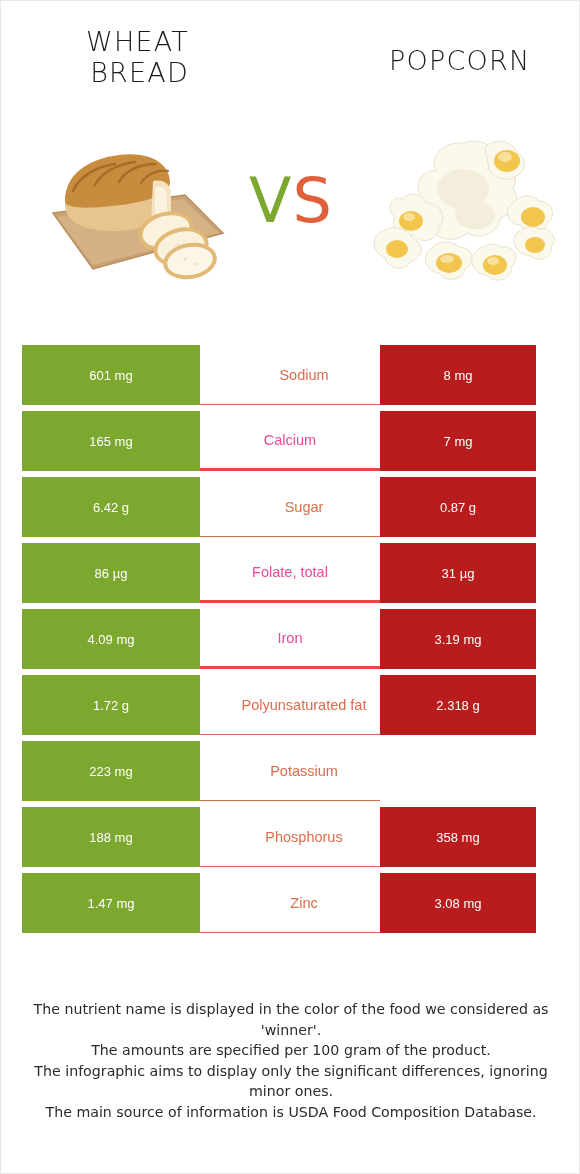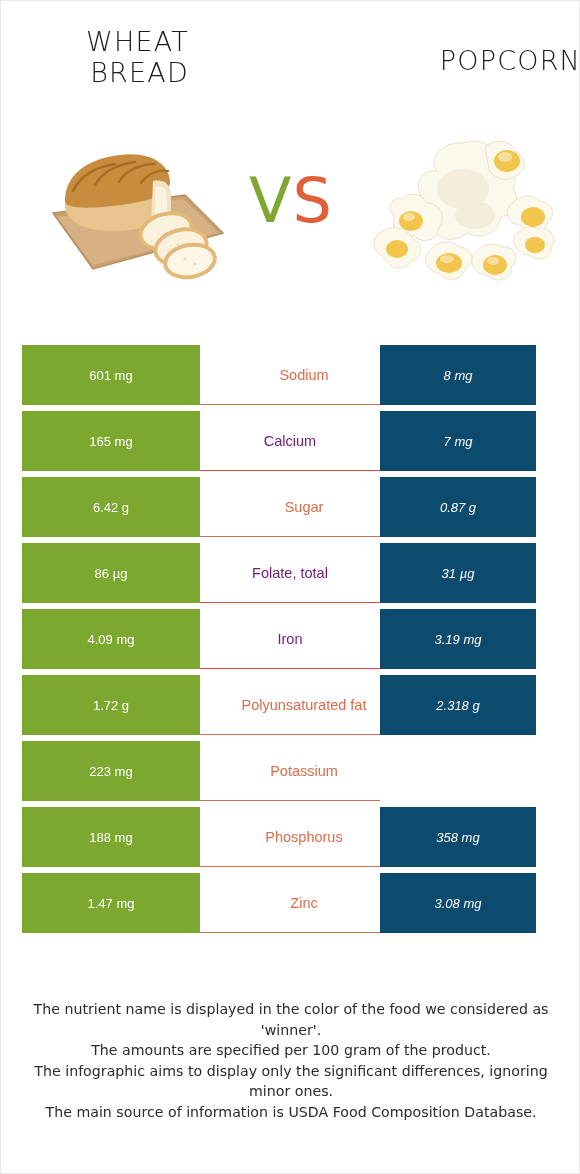--- a/index.html
+++ b/index.html
@@ -37,21 +37,21 @@
   .title-left {
     left: 0;
     top: 25px;
     width: 188px;
     text-align: right;
   }
   .title-right {
     left: 388px;
     top: 44px;
     width: 192px;
-    text-align: right;
+    text-align: left;
   }
 
   
   .hero {
     position: absolute;
     top: 105px; left: 0;
     width: 580px;
     height: 200px;
   }
   .hero-left {
@@ -108,25 +108,24 @@
     background: #7CA82F;
     color: #ffffff;
   }
   .cell-mid {
     width: 180px;
     background: #ffffff;
     font-size: 14.5px;
   }
   .cell-right {
     width: 156px;
-    background: #0c4a6e;
+    background: #b91c1c;
     color: #ffffff;
-    font-style: italic;
-  }
-  .cell-mid.win-left  { color: #701a75; border-bottom: 1px solid #ef4444; }
+  }
+  .cell-mid.win-left  { color: #ec4899; border-bottom: 3px solid #ef4444; }
   .cell-mid.win-right { color: #DD6B4B; border-bottom: 1px solid #CF7051; padding-left: 28px; }
 
   
   .footer {
     position: absolute;
     left: 18px;
     top: 998px;
     width: 544px;
     text-align: center;
     font-family: "DejaVu Sans", sans-serif;

